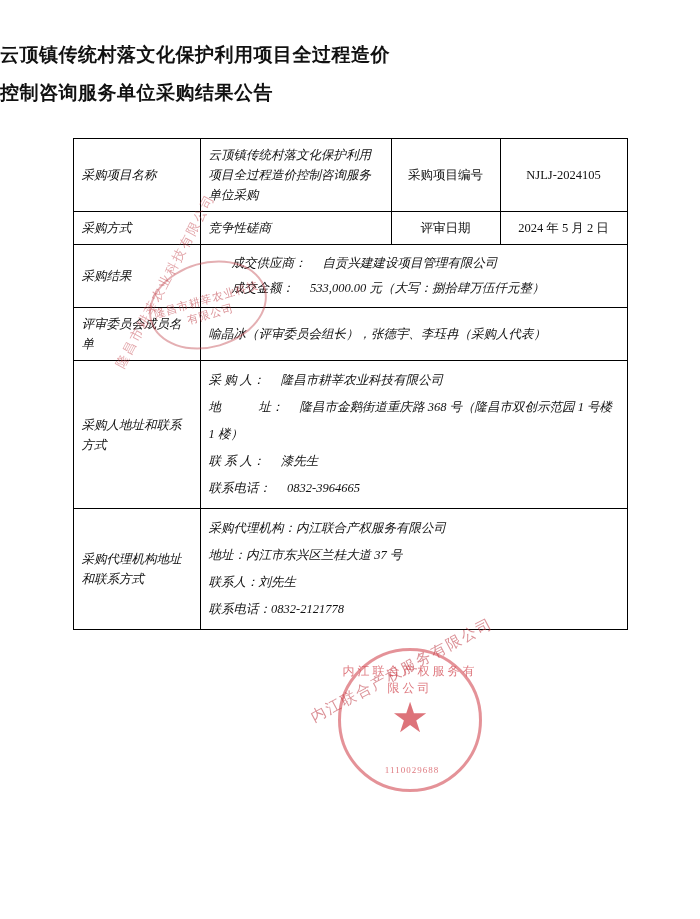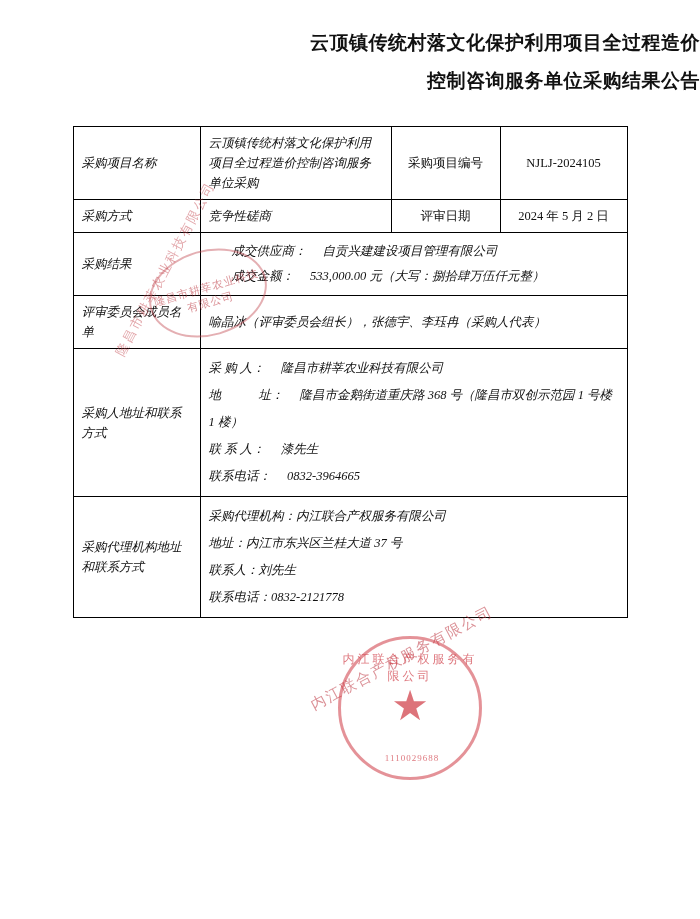--- a/index.html
+++ b/index.html
@@ -15,26 +15,26 @@
     color: #111;
     overflow: hidden;
   }
   .page {
     position: relative;
     width: 700px;
     height: 919px;
     box-sizing: border-box;
   }
   .doc-title {
-    text-align: right;
+    text-align: left;
     font-weight: bold;
     font-size: 19px;
     letter-spacing: 0.5px;
     line-height: 38px;
-    margin-top: 24px;
+    margin-top: 36px;
   }
   .doc-title .line {
     display: block;
   }
   table.main {
     border-collapse: collapse;
     margin: 26px auto 0 auto;
     width: 555px;
     table-layout: fixed;
   }

